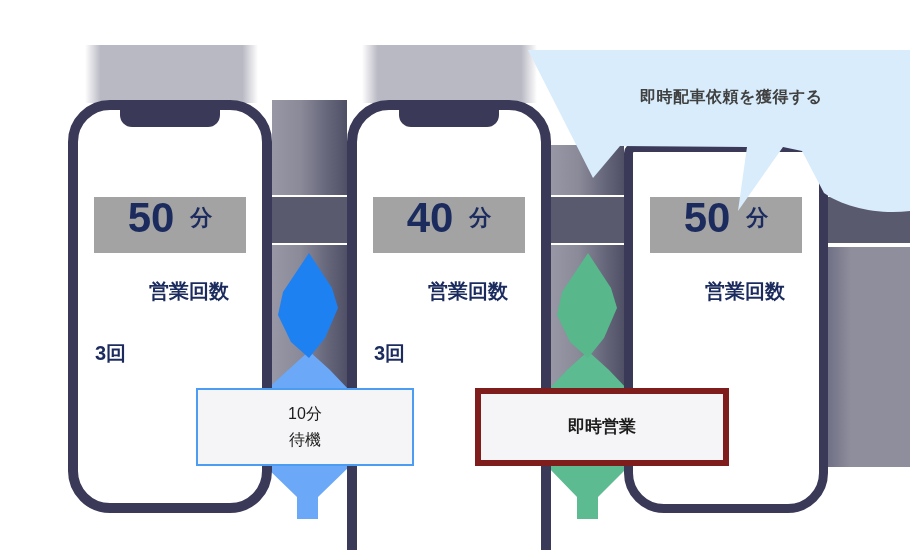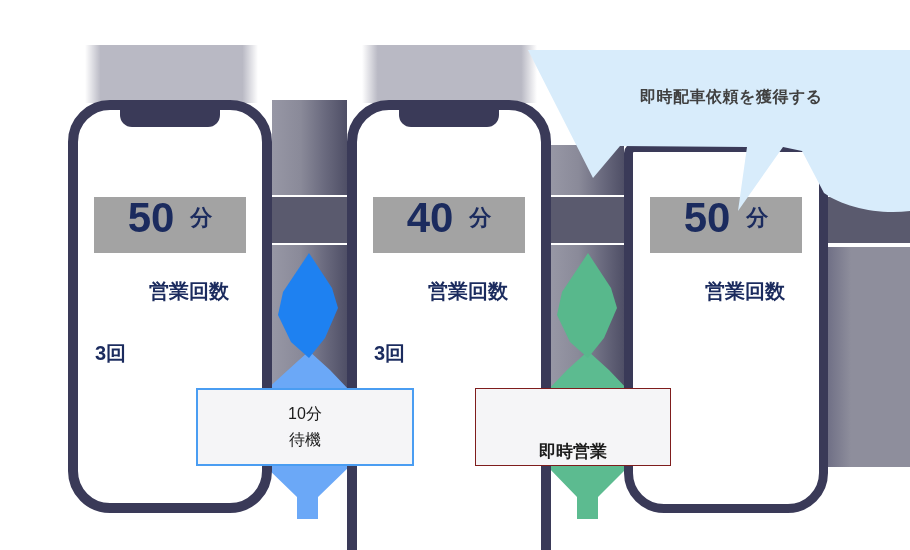--- a/index.html
+++ b/index.html
@@ -58,21 +58,21 @@
   
   .bubble-layer { position:absolute; left:0; top:0; z-index:4; pointer-events:none; }
   .bubble-text { position:absolute; left:640px; top:87px; width:210px; z-index:4;
                  font-size:16px; font-weight:700; letter-spacing:0.5px; color:#404040; }
 
   
   .step-box { position:absolute; top:388px; height:78px; background:#f5f5f7; z-index:6;
               display:flex; flex-direction:column; align-items:center; justify-content:center;
               font-size:16px; color:#1c1c1c; line-height:1.6; }
   .step-box-1 { left:196px; width:218px; border:2px solid #4a9df2; }
-  .step-box-2 { left:475px; width:196px; border:1px solid #7f1d1d; font-size:17px; font-weight:600;justify-content:flex-end; }
+  .step-box-2 { left:475px; width:254px; border:6px solid #7f1d1d; font-size:17px; font-weight:600; }
 </style>
 </head>
 <body>
 
 <div class="canvas">
 
   <div class="trail trail-1"></div>
   <div class="trail trail-2"></div>
   <div class="gap-strip gap-1"></div>
   <div class="gap-strip gap-2"></div>

